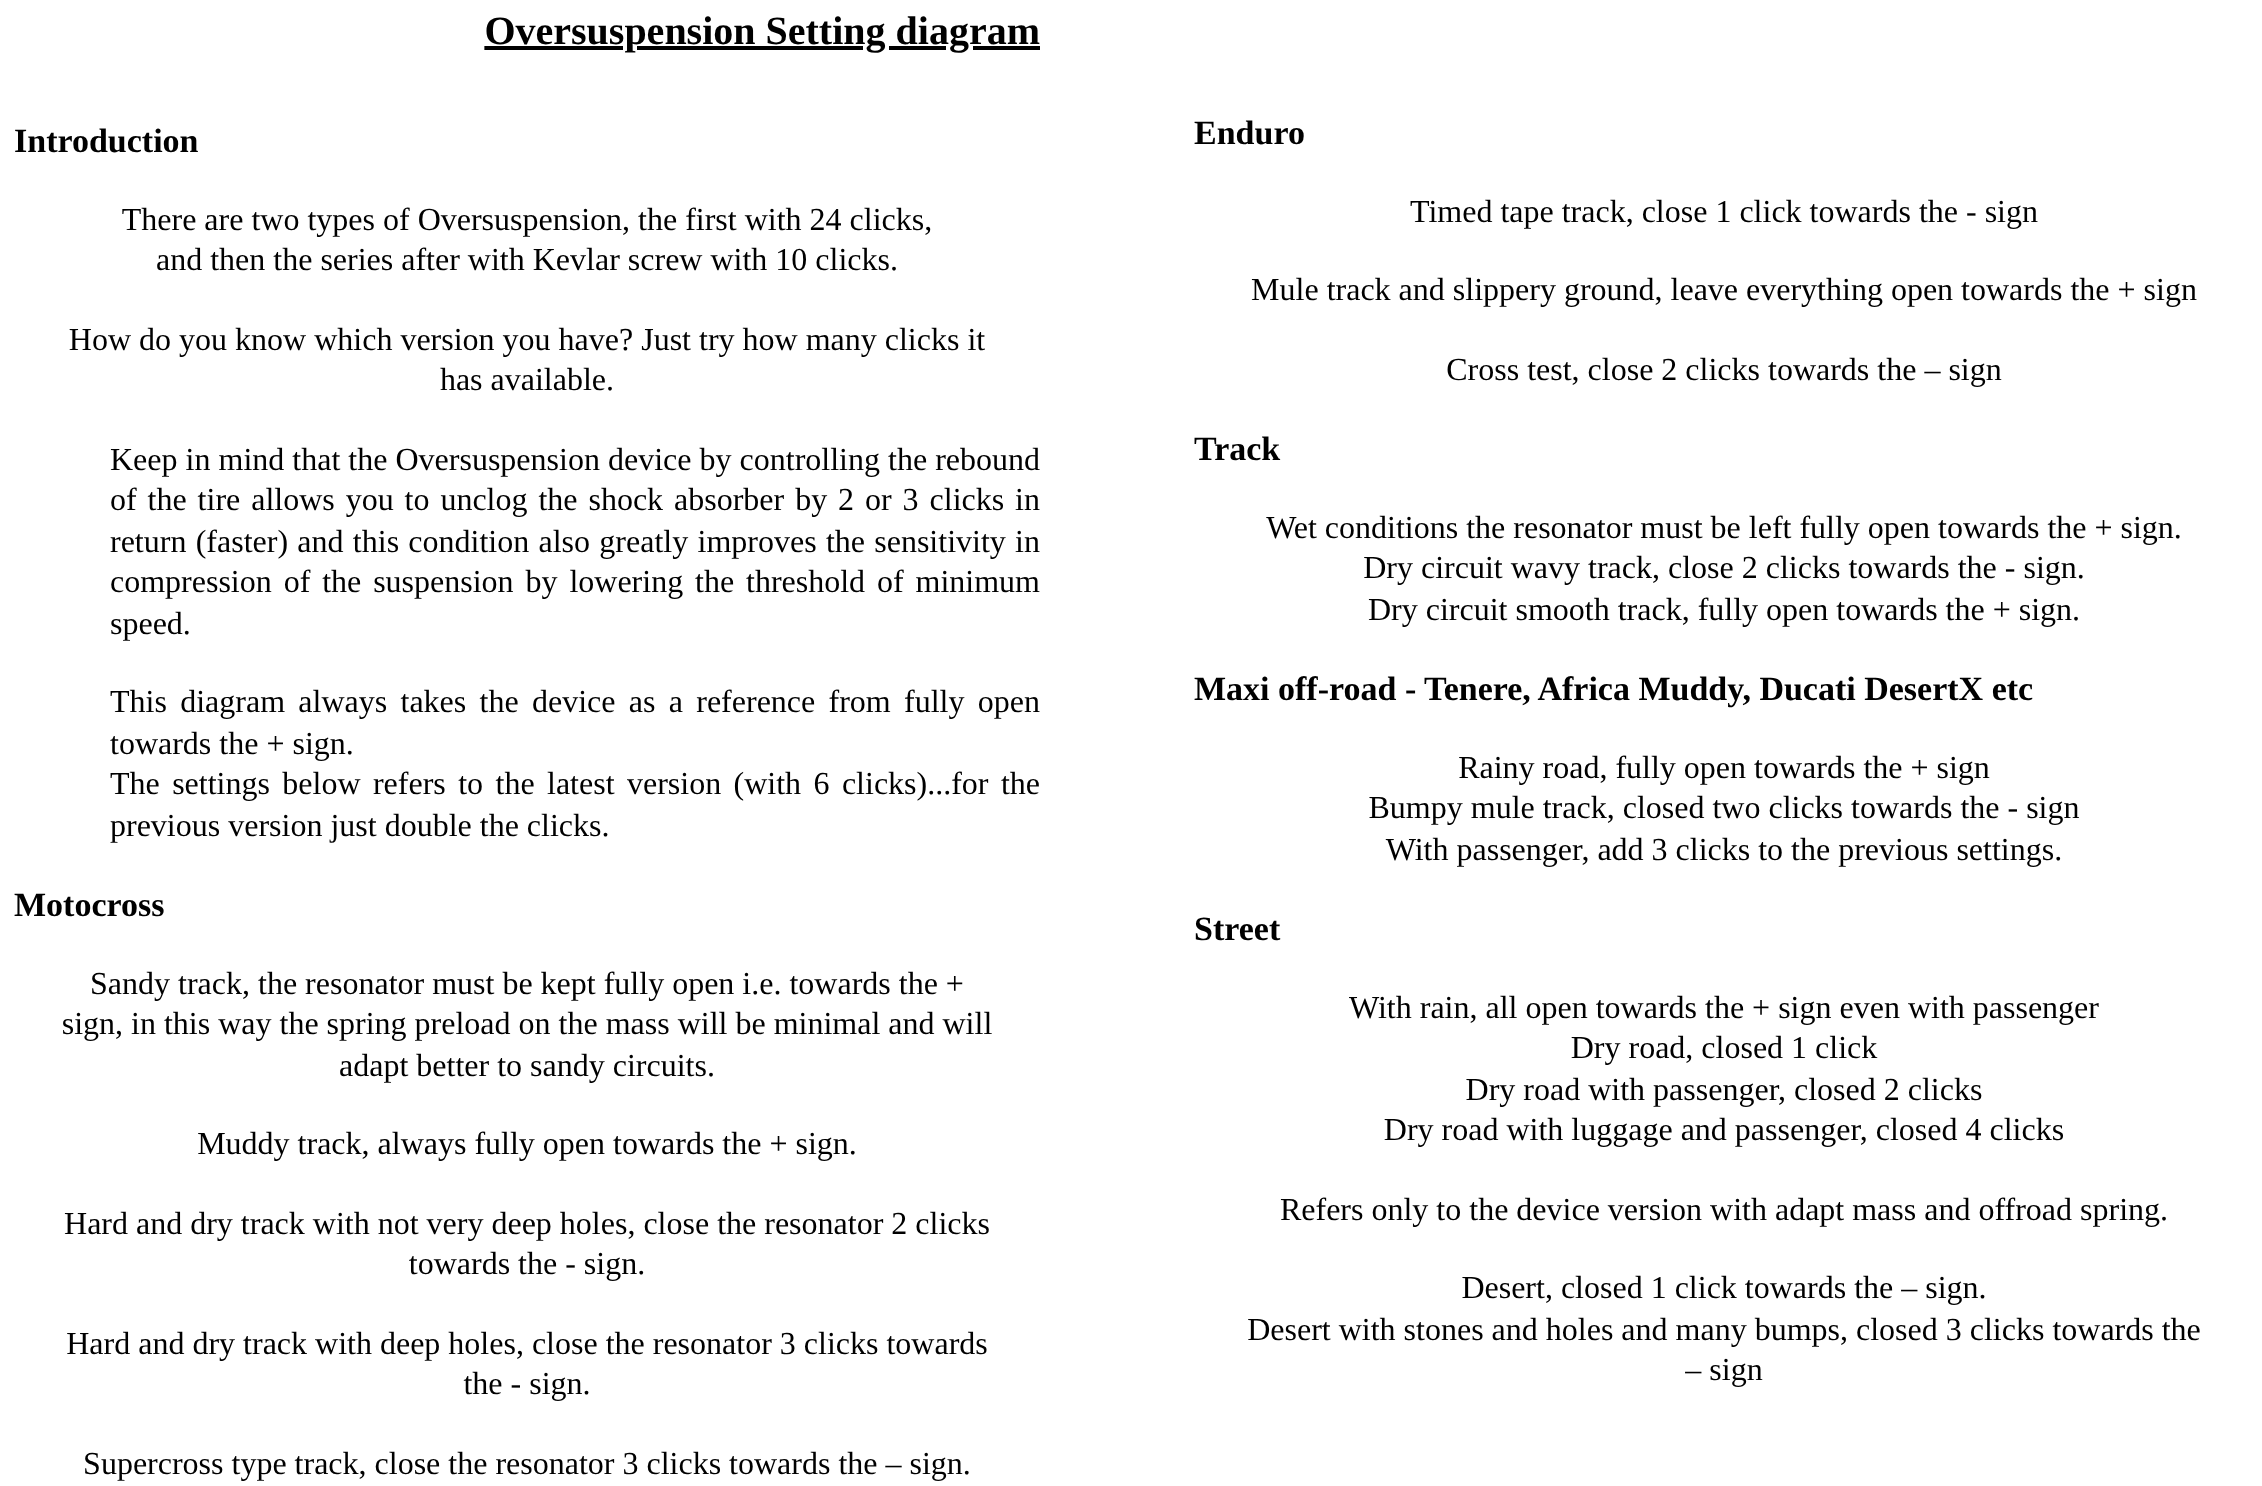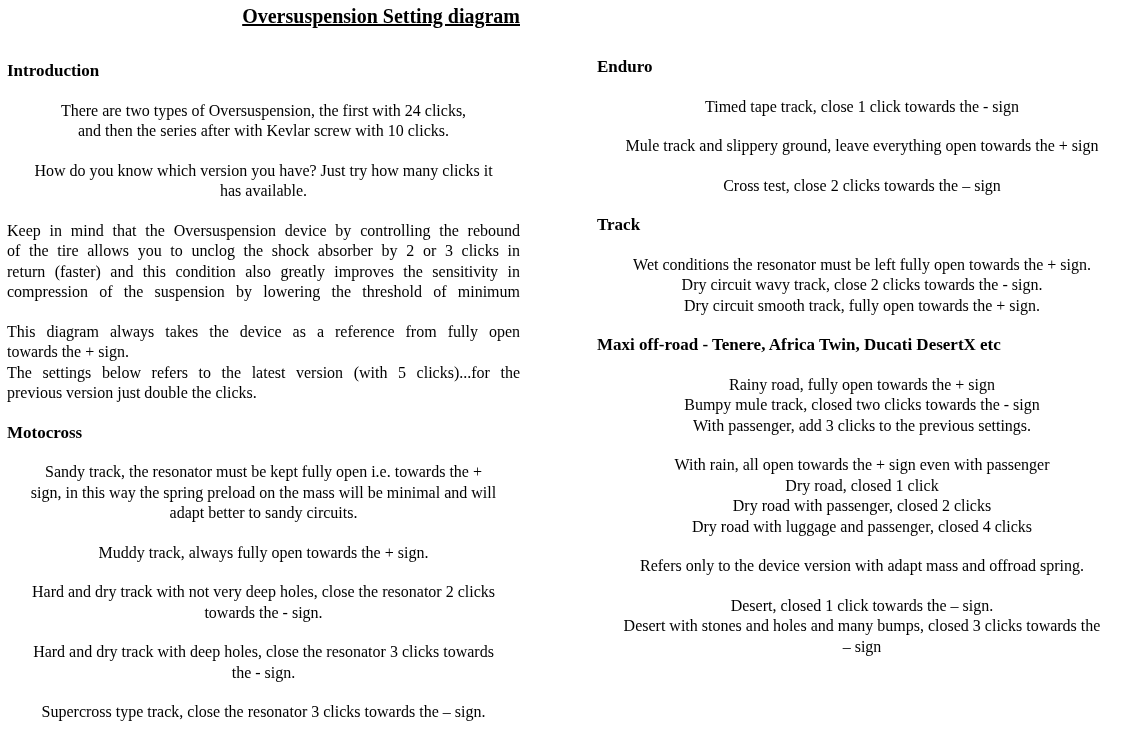--- a/index.html
+++ b/index.html
@@ -25,21 +25,21 @@
     display: flex;
     align-items: flex-start;
     margin-top: 33px;
   }
   .col-left { width: 513px; margin-left: 7px; }
   .col-right { width: 530px; margin-left: 77px; margin-top: -4px; }
   section { margin: 0; padding: 0; }
   .block { margin: 0 0 19px 0; line-height: 20.5px; }
   h2.block { font-size: 17px; font-weight: bold; }
   p.text { white-space: pre-line; text-align: center; }
-  .jline, .pline { display: block; }
+  .jline, .pline { display: block; margin-left: 48px; }
   .jline { text-align: justify; text-align-last: justify; }
 </style>
 </head>
 <body>
 
 <div class="page">
 
   <h1 class="title">Oversuspension Setting diagram</h1>
 
   <div class="columns">
@@ -50,25 +50,26 @@
         <h2 class="block">Introduction</h2>
         <p class="block text">There are two types of Oversuspension, the first with 24 clicks,
 and then the series after with Kevlar screw with 10 clicks.</p>
         <p class="block text">How do you know which version you have? Just try how many clicks it
 has available.</p>
         <p class="block lines">
             <span class="jline">Keep in mind that the Oversuspension device by controlling the rebound</span>
             <span class="jline">of the tire allows you to unclog the shock absorber by 2 or 3 clicks in</span>
             <span class="jline">return (faster) and this condition also greatly improves the sensitivity in</span>
             <span class="jline">compression of the suspension by lowering the threshold of minimum</span>
+            <span class="pline">speed.</span>
           </p>
         <p class="block lines">
             <span class="jline">This diagram always takes the device as a reference from fully open</span>
             <span class="pline">towards the + sign.</span>
-            <span class="jline">The settings below refers to the latest version (with 5 clicks)...for the</span>
+            <span class="jline">The settings below refers to the latest version (with 6 clicks)...for the</span>
             <span class="pline">previous version just double the clicks.</span>
           </p>
       </section>
 
       <section>
         <h2 class="block">Motocross</h2>
         <p class="block text">Sandy track, the resonator must be kept fully open i.e. towards the +
 sign, in this way the spring preload on the mass will be minimal and will
 adapt better to sandy circuits.</p>
         <p class="block text">Muddy track, always fully open towards the + sign.</p>
@@ -91,27 +92,28 @@
       </section>
 
       <section>
         <h2 class="block">Track</h2>
         <p class="block text">Wet conditions the resonator must be left fully open towards the + sign.
 Dry circuit wavy track, close 2 clicks towards the - sign.
 Dry circuit smooth track, fully open towards the + sign.</p>
       </section>
 
       <section>
-        <h2 class="block">Maxi off-road - Tenere, Africa Twin, Ducati DesertX etc</h2>
+        <h2 class="block">Maxi off-road - Tenere, Africa Muddy, Ducati DesertX etc</h2>
         <p class="block text">Rainy road, fully open towards the + sign
 Bumpy mule track, closed two clicks towards the - sign
 With passenger, add 3 clicks to the previous settings.</p>
       </section>
 
       <section>
+        <h2 class="block">Street</h2>
         <p class="block text">With rain, all open towards the + sign even with passenger
 Dry road, closed 1 click
 Dry road with passenger, closed 2 clicks
 Dry road with luggage and passenger, closed 4 clicks</p>
       </section>
 
       <section>
         <p class="block text">Refers only to the device version with adapt mass and offroad spring.</p>
         <p class="block text">Desert, closed 1 click towards the – sign.
 Desert with stones and holes and many bumps, closed 3 clicks towards the

